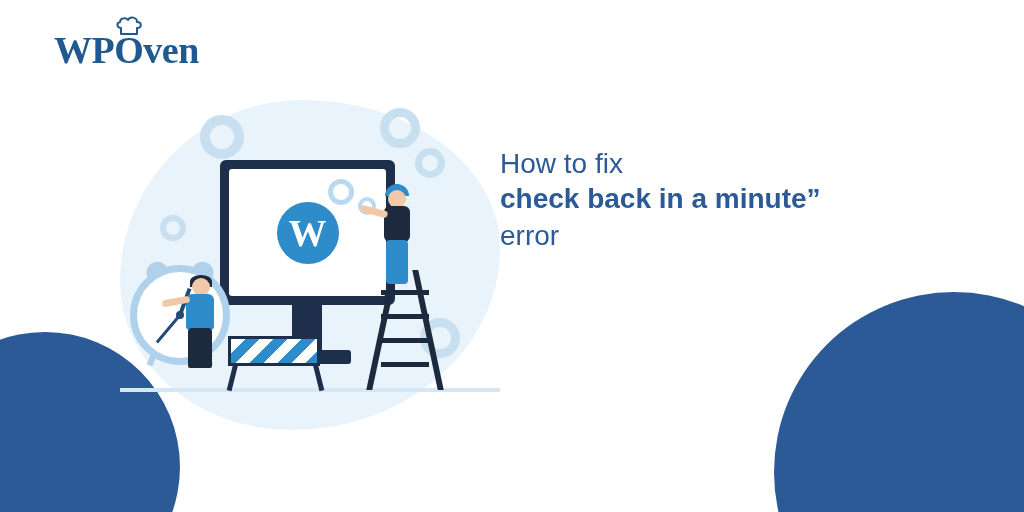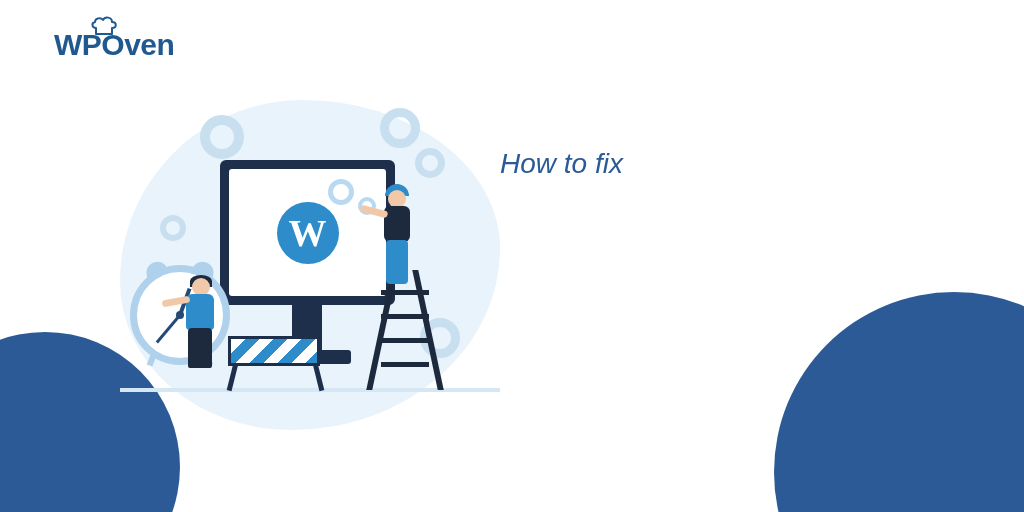--- a/index.html
+++ b/index.html
@@ -35,41 +35,41 @@
     
     .logo {
       position: absolute;
       top: 28px;
       left: 54px;
       display: flex;
       align-items: flex-end;
       gap: 0;
     }
     .logo-text {
-      font-size: 30px;
+      font-size: 38px;
       font-weight: 800;
       color: #1f598f;
       letter-spacing: -0.5px;
       position: relative;
+      font-family: Liberation Serif, serif;
     }
     .logo-text .o { color: #1f598f; }
     .chef-hat {
       position: absolute;
       top: -14px;
       right: 56px;
     }
 
     
     .headline {
       position: absolute;
       top: 146px;
       left: 500px;
       width: 470px;
       color: #2b5a97;
-      font-style: italic;
     }
     .hl-light { font-size: 28px; font-weight: 400; line-height: 1.25; }
     .hl-bold  { font-size: 28px; font-weight: 800; line-height: 1.25; }
     .hl-light.error { margin-top: 2px; }
 
     
     .illo {
       position: absolute;
       top: 100px;
       left: 120px;
@@ -221,20 +221,22 @@
       <path d="M6 14 C2 14 1 9 5 8 C5 4 11 3 13 6 C15 2 22 3 22 8 C27 8 27 14 22 14 L22 20 L6 20 Z" fill="none" stroke="#1f598f" stroke-width="2" stroke-linejoin="round"></path>
     </svg>
   </span>
   <span class="logo-text">
     <span>WP</span><span class="o">O</span><span>ven</span>
   </span>
 </div>
 
 <div class="headline">
   <div class="hl-light">How to fix</div>
+  <div class="hl-bold">check back in a minute”</div>
+  <div class="hl-light error">error</div>
 </div>
 
 <div class="illo">
   <div class="illo-blob"></div>
   <div class="floor"></div>
 
   <div class="gear g1"></div>
   <div class="gear g2"></div>
   <div class="gear g3"></div>
   <div class="gear g4"></div>

